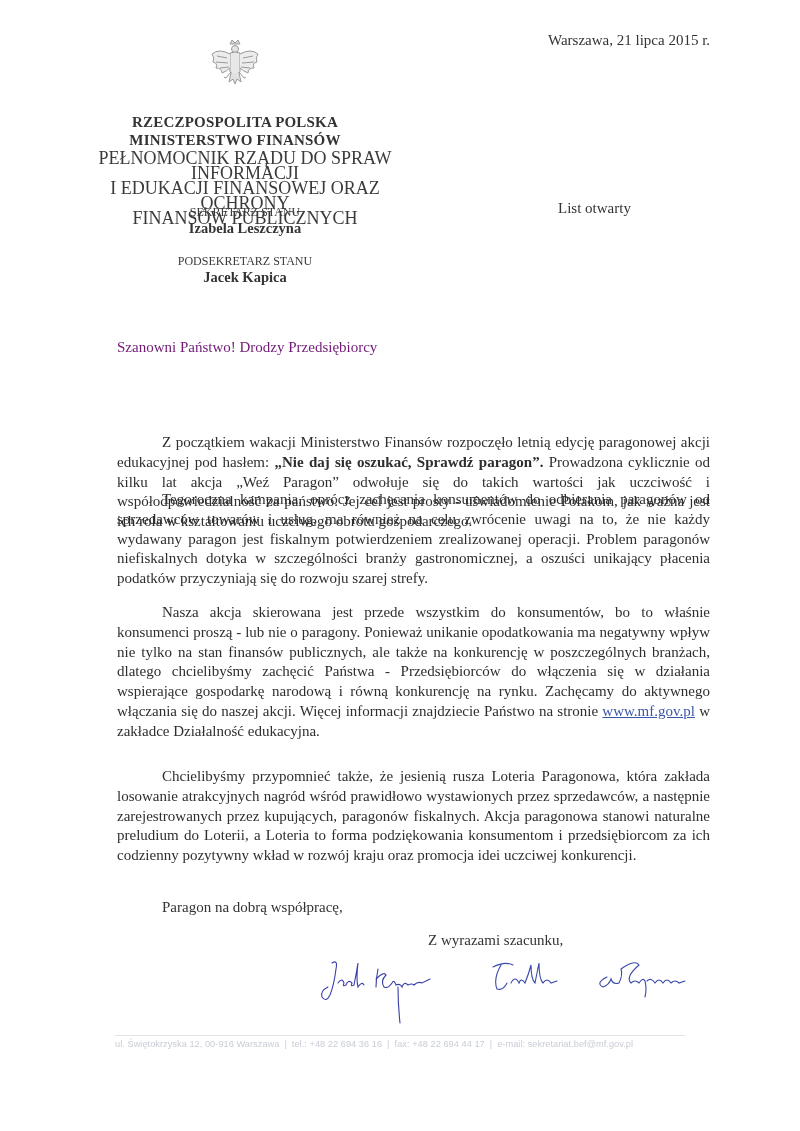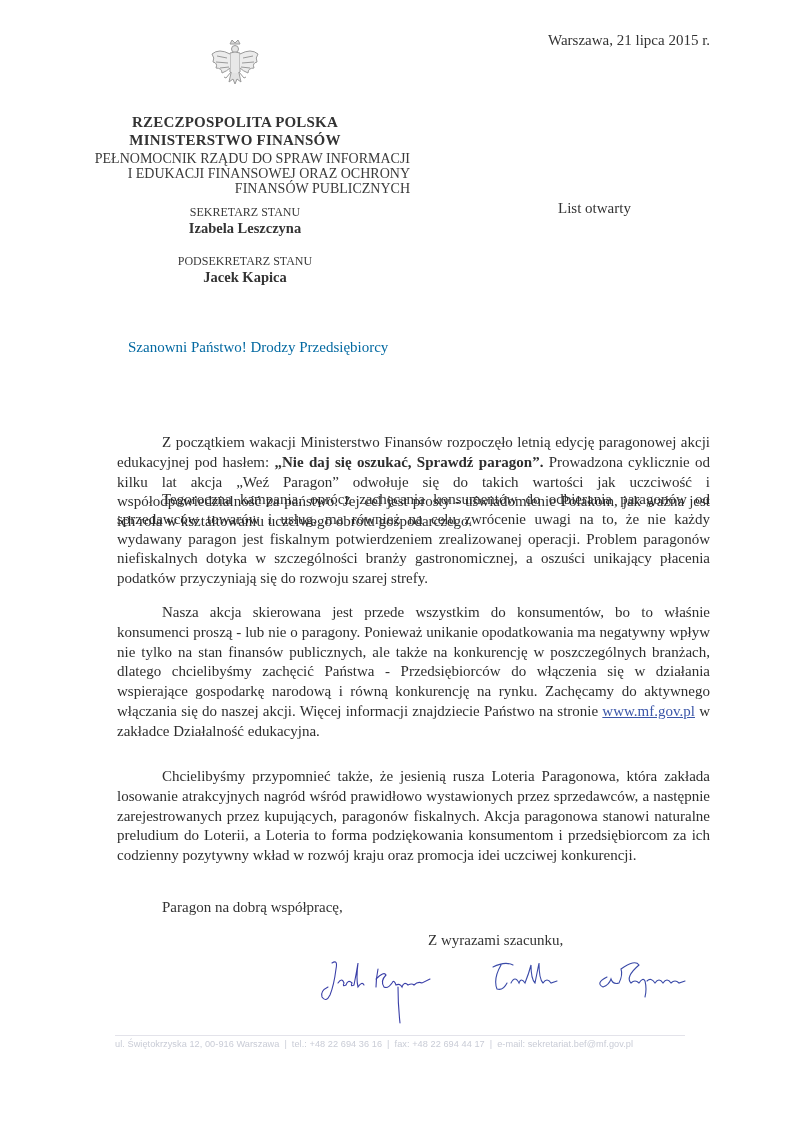--- a/index.html
+++ b/index.html
@@ -32,22 +32,22 @@
       font-weight: bold;
       font-size: 15px;
       line-height: 18px;
       color: #333;
       letter-spacing: 0.2px;
     }
     .plenipotentiary {
       left: 80px;
       top: 151px;
       width: 330px;
-      text-align: right;
-      font-size: 14px;
+      text-align: center;
+      font-size: 18px;
       line-height: 15px;
       color: #3a3a3a;
     }
     .role-block {
       width: 330px;
       left: 80px;
       text-align: center;
     }
     .role-title {
       font-size: 12px;
@@ -71,24 +71,24 @@
     }
     .doc-type {
       left: 558px;
       top: 200px;
       font-size: 15px;
       color: #333;
     }
 
     
     .salutation {
-      left: 128px;
+      left: 117px;
       top: 339px;
       font-size: 15px;
-      color: #0369a1;
+      color: #701a75;
       font-family: Liberation Serif, serif;
     }
     .body-text {
       left: 117px;
       width: 593px;
       font-size: 15px;
       line-height: 19.8px;
       text-align: justify;
       color: #2e2e2e;
     }

